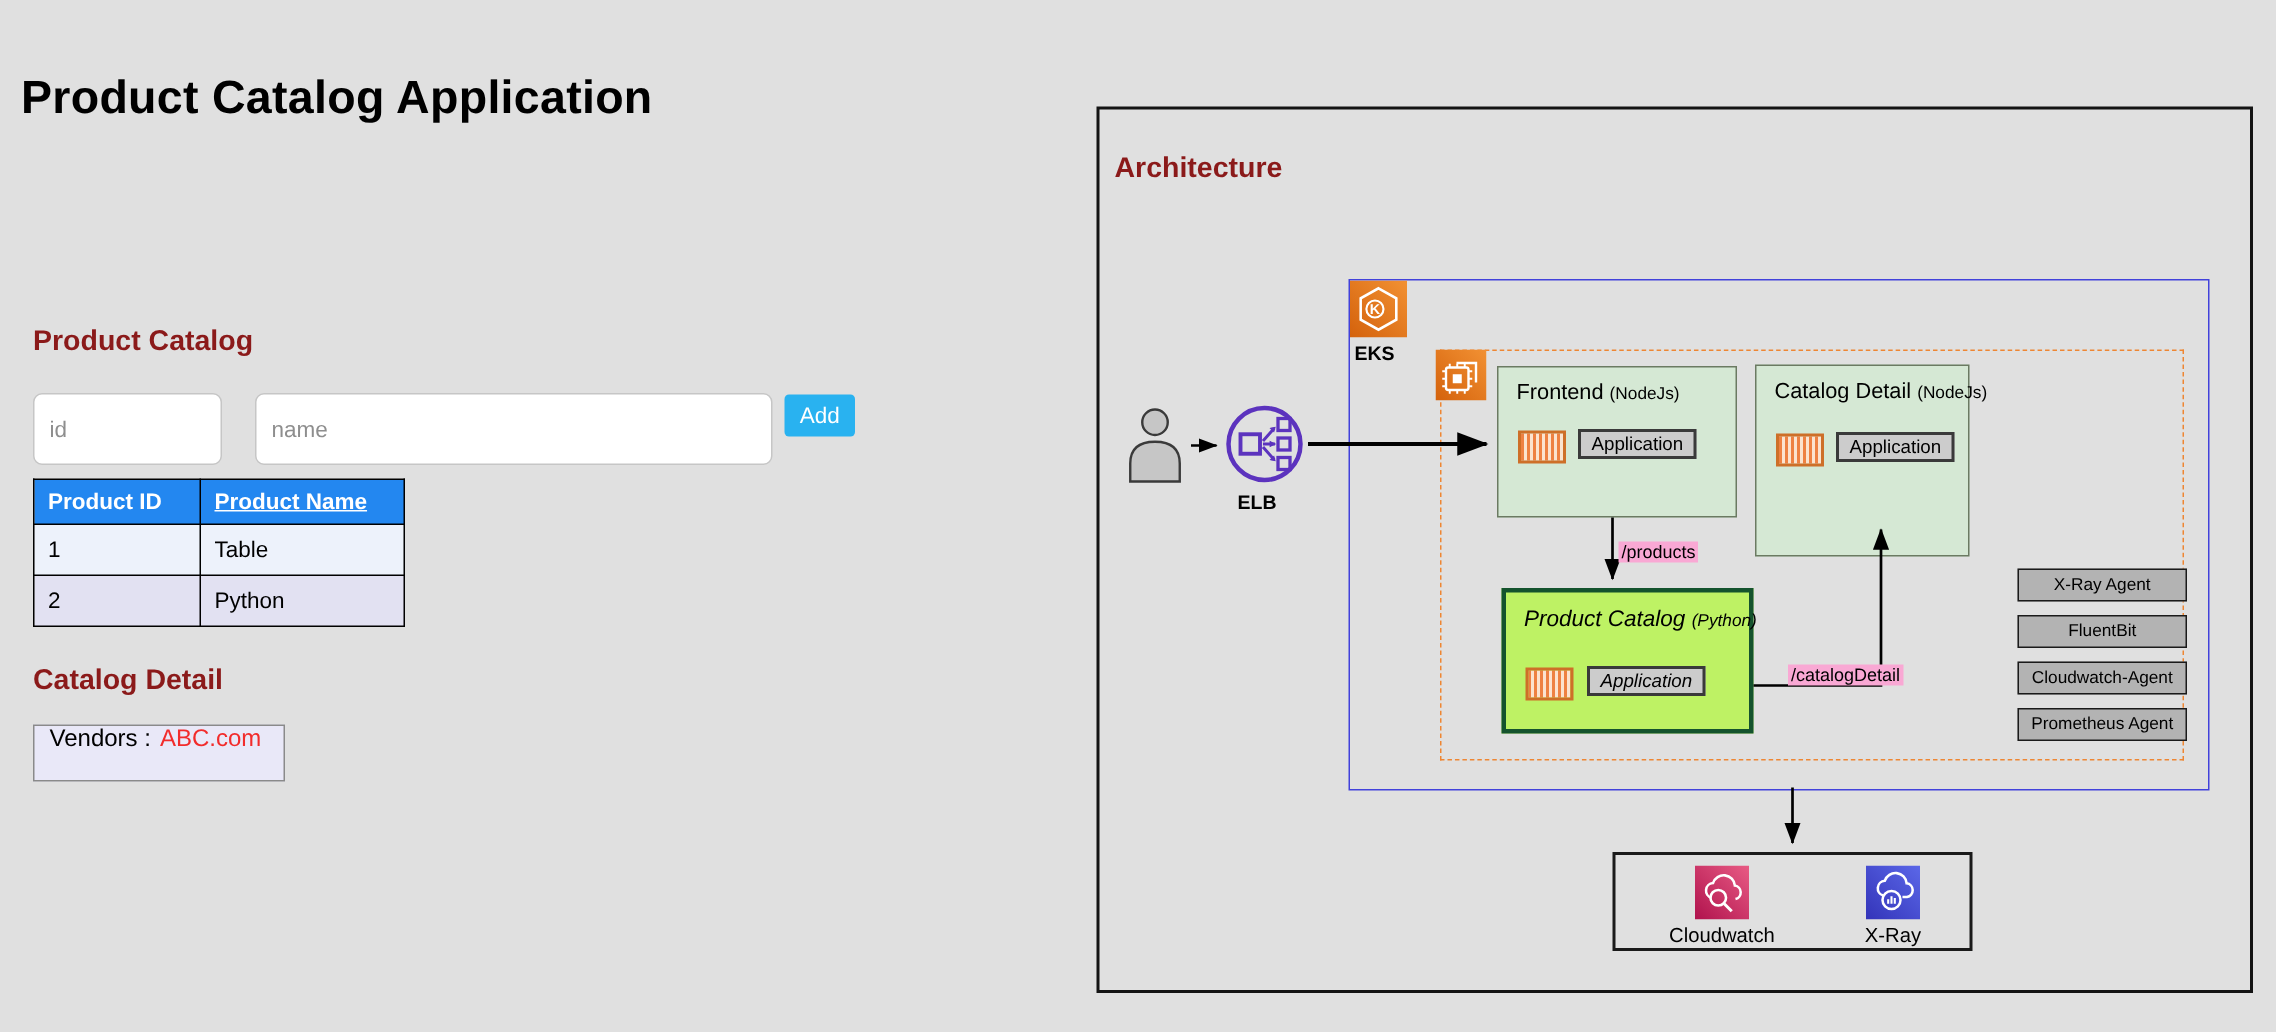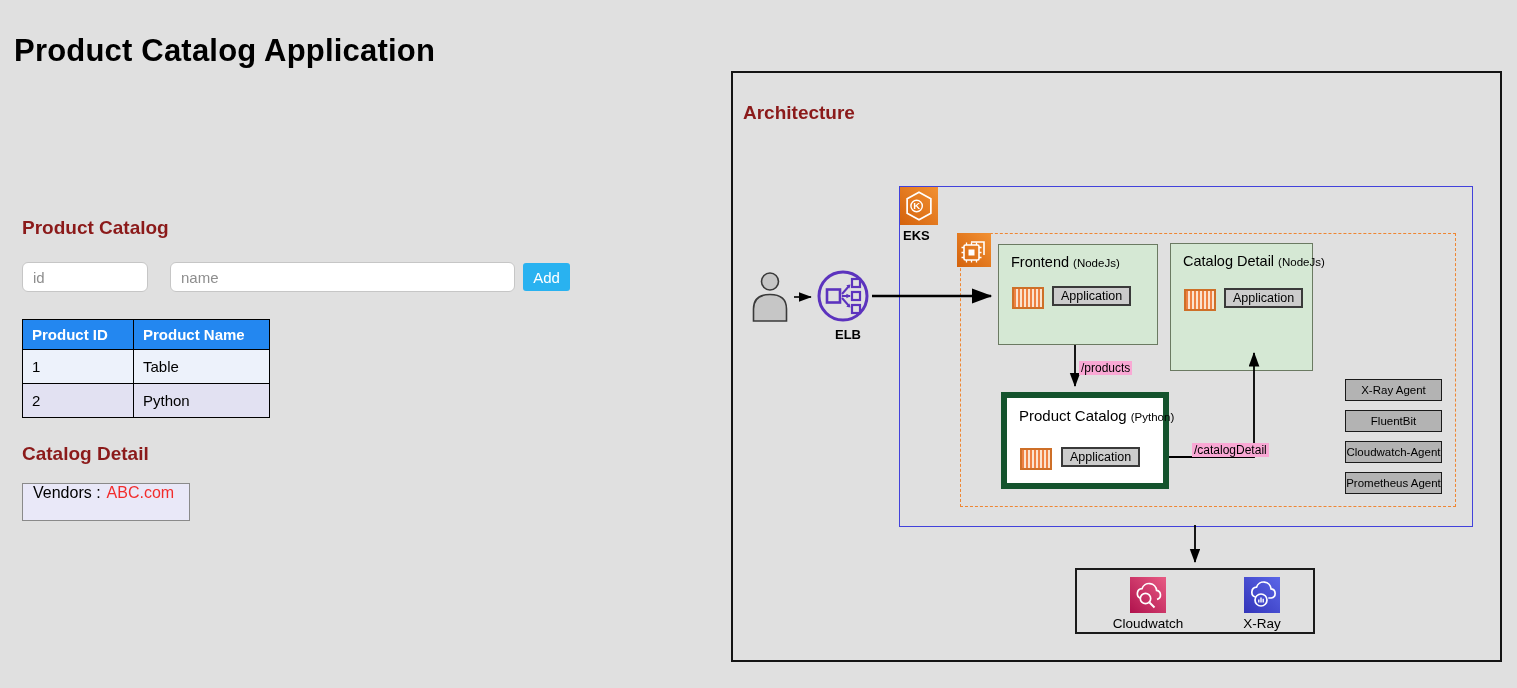--- a/index.html
+++ b/index.html
@@ -2,68 +2,68 @@
 <html><head>
 <meta charset="utf-8">
 <style>
   html,body{margin:0;padding:0;}
   body{
     width:1517px;height:688px;position:relative;overflow:hidden;
     background:#e0e0e0;font-family:"Liberation Sans",sans-serif;color:#000;
   }
   .abs{position:absolute;}
   
-  .page-title{left:14px;top:12px;font-size:31px;font-weight:bold;letter-spacing:.2px;}
+  .page-title{left:14px;top:26px;font-size:31px;font-weight:bold;letter-spacing:.2px;}
   .section-heading{font-size:19px;font-weight:bold;color:#8b1a1a;}
   .txt-input{
-    position:absolute;box-sizing:border-box;height:30px;border:1px solid #c6c6c6;
+    position:absolute;box-sizing:border-box;height:48px;border:1px solid #c6c6c6;
     border-radius:6px;background:#fff;padding:0 10px;font-size:15px;color:#333;
     font-family:"Liberation Sans",sans-serif;
   }
   .txt-input::placeholder{color:#8e8e8e;}
   .add-btn{
     position:absolute;left:523px;top:263px;width:47px;height:28px;border:none;border-radius:3px;
     background:#29b2f0;color:#fff;font-size:15px;font-family:"Liberation Sans",sans-serif;cursor:pointer;
   }
   table.products{position:absolute;left:22px;top:319px;border-collapse:collapse;font-size:15px;}
   table.products th{
     background:#2387f0;color:#fff;font-weight:bold;text-align:left;
     border:1px solid #000;padding:6px 9px;font-size:15px;
   }
   table.products td{border:1px solid #000;padding:8px 9px;}
   table.products .col-id{width:92px;}
-  table.products .col-name{width:117px;}
+  table.products .col-name{width:117px;text-decoration:underline;}
   tr.row-even{background:#edf2fb;}
   tr.row-odd{background:#e2e1f2;}
   .vendors-box{
     left:22px;top:483px;width:168px;height:38px;box-sizing:border-box;background:#e9e8f8;
     border:1px solid #8a8a8a;display:flex;align-items:flex-start;padding-left:10px;font-size:16px;white-space:pre;
   }
   .vendor-value{color:#f22c2c;margin-left:6px;}
   
   .arch-panel{left:731px;top:71px;width:771px;height:591px;border:2px solid #141414;box-sizing:border-box;}
   .arch-heading{left:10px;top:29px;}
   .blue-rect{left:166px;top:113px;width:572px;height:339px;border:1px solid #4242db;}
   .dashed-rect{left:227px;top:160px;width:494px;height:272px;border:1px dashed #ee8633;}
   .node{box-sizing:border-box;}
   .node-green{background:#d5e8d4;border:1px solid #6b7a62;}
-  .node-yellow{background:#ffffff;border:6px solid #14532d;}
+  .node-yellow{background:#bef264;border:3px solid #14532d;font-style:italic;}
   .node-title{position:absolute;left:12px;top:9px;font-size:14.5px;white-space:nowrap;}
   .node-runtime{font-size:11.5px;}
   .container-icon{
     position:absolute;width:32px;height:22px;box-sizing:border-box;border:2px solid #ce6f28;
     background:repeating-linear-gradient(90deg,#ee8142 0px,#ee8142 2px,#fbe3cf 2px,#fbe3cf 4px);
   }
   .app-chip{
     position:absolute;background:#cccccc;border:2px solid #3a3a3a;font-size:12.5px;
     padding:1px 7px;white-space:nowrap;
   }
-  .icon-label{font-size:13px;font-weight:bold;text-align:right;}
+  .icon-label{font-size:13px;font-weight:bold;text-align:left;}
   .agent-box{
-    left:612px;width:97px;height:22px;box-sizing:border-box;background:#b3b3b3;border:1.5px solid #1a1a1a;
+    left:612px;width:113px;height:22px;box-sizing:border-box;background:#b3b3b3;border:1.5px solid #1a1a1a;
     display:flex;align-items:center;justify-content:center;font-size:11.5px;white-space:nowrap;
   }
   .monitor-box{left:342px;top:495px;width:240px;height:66px;border:2px solid #1a1a1a;box-sizing:border-box;}
   .monitor-label{font-size:13.5px;text-align:center;}
   .edge-label{
     position:absolute;font-size:12px;background:#f9a8d4;padding:0 2px;white-space:nowrap;z-index:6;
   }
   .arrows-overlay{position:absolute;left:0;top:0;width:767px;height:587px;pointer-events:none;z-index:5;}
   .aws-icon{display:block;}
 </style>

